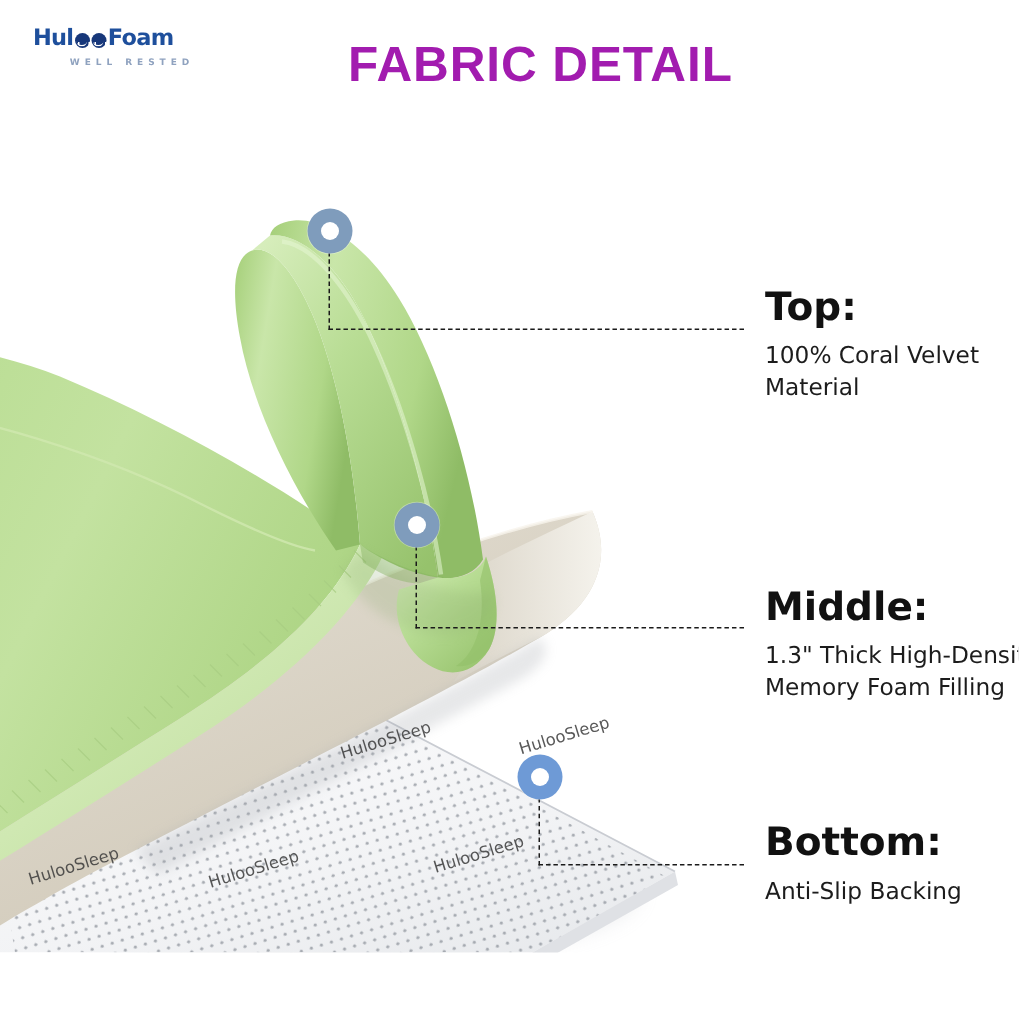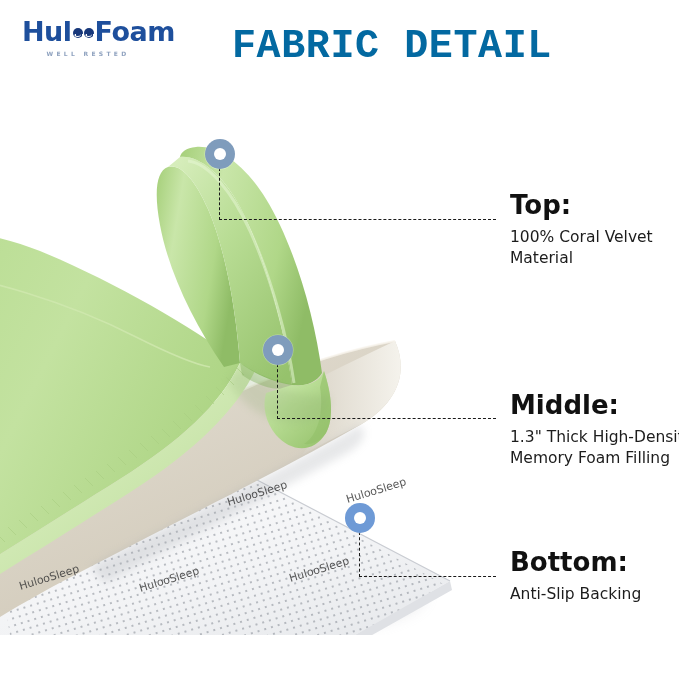--- a/index.html
+++ b/index.html
@@ -22,21 +22,21 @@
   .logo {
     position: absolute;
     left: 22px;
     top: 18px;
     width: 150px;
     height: 46px;
   }
   .logo-word {
     font-family: "DejaVu Sans", sans-serif;
     font-weight: bold;
-    font-size: 27px;
+    font-size: 15px;
     letter-spacing: -0.5px;
     color: #1e4f9c;
     line-height: 1;
     white-space: nowrap;
     display: flex;
     align-items: center;
   }
   .logo-eyes {
     display: inline-flex;
     gap: 1px;
@@ -80,25 +80,25 @@
     font-weight: bold;
     text-align: center;
     width: 132px;
   }
 
   
   .title {
     position: absolute;
     left: 232px;
     top: 24px;
-    font-family: Liberation Mono, monospace;
+    font-family: Liberation Sans, sans-serif;
     font-weight: bold;
-    font-size: 40px;
+    font-size: 33px;
     letter-spacing: 0.6px;
-    color: #0369a1;
+    color: #a21caf;
     white-space: nowrap;
   }
 
   
   .product {
     position: absolute;
     left: -60px;
     top: 75px;
     width: 540px;
     height: 560px;

